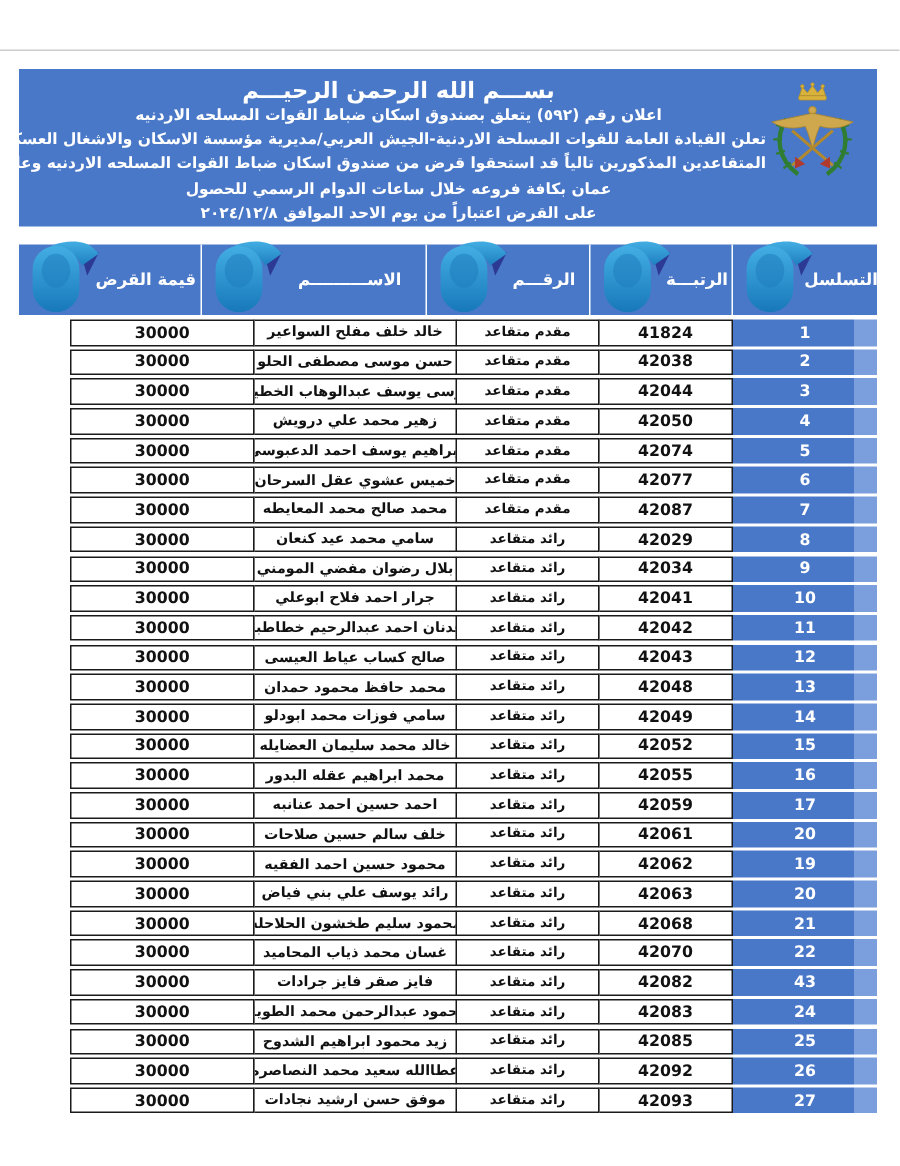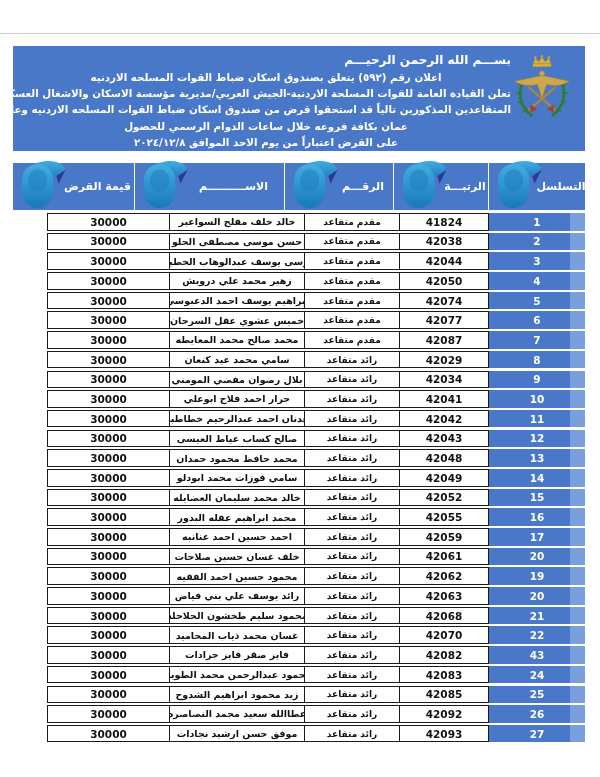--- a/index.html
+++ b/index.html
@@ -17,21 +17,21 @@
   
   .banner {
     position:absolute; top:46px; left:13px; width:572px; height:105px;
     background:#4a78c8;
   }
   .emblem { position:absolute; top:8px; right:12px; width:62px; height:70px; }
   .banner-text {
     position:absolute; top:5px; left:8px; right:74px;
     text-align:center; color:#ffffff;
   }
-  .bismillah  { font-size:12px; font-weight:bold; line-height:18px;text-align:right; }
+  .bismillah  { font-size:15px; font-weight:bold; line-height:18px; }
   .banner-line{ font-size:10.3px; font-weight:bold; line-height:16.2px; white-space:nowrap; }
 
   
   .thead {
     position:absolute; top:163px; left:13px; width:572px; height:47px;
     background:#4a78c8; display:flex; flex-direction:row;
   }
   .th { position:relative; height:100%; }
   .th + .th { border-right:1px solid #ffffff; }
   .th-serial { width:96px; }
@@ -300,21 +300,21 @@
         <div class="cell number bordered">42059</div>
         <div class="cell rank bordered">رائد متقاعد</div>
         <div class="cell name bordered">احمد حسين احمد عنانبه</div>
         <div class="cell loan bordered">30000</div>
       </div>
 
       <div class="row">
         <div class="cell serial">20</div>
         <div class="cell number bordered">42061</div>
         <div class="cell rank bordered">رائد متقاعد</div>
-        <div class="cell name bordered">خلف غسان حسين صلاحات</div>
+        <div class="cell name bordered">خلف سالم حسين صلاحات</div>
         <div class="cell loan bordered">30000</div>
       </div>
 
       <div class="row">
         <div class="cell serial">19</div>
         <div class="cell number bordered">42062</div>
         <div class="cell rank bordered">رائد متقاعد</div>
         <div class="cell name bordered">محمود حسين احمد الفقيه</div>
         <div class="cell loan bordered">30000</div>
       </div>

